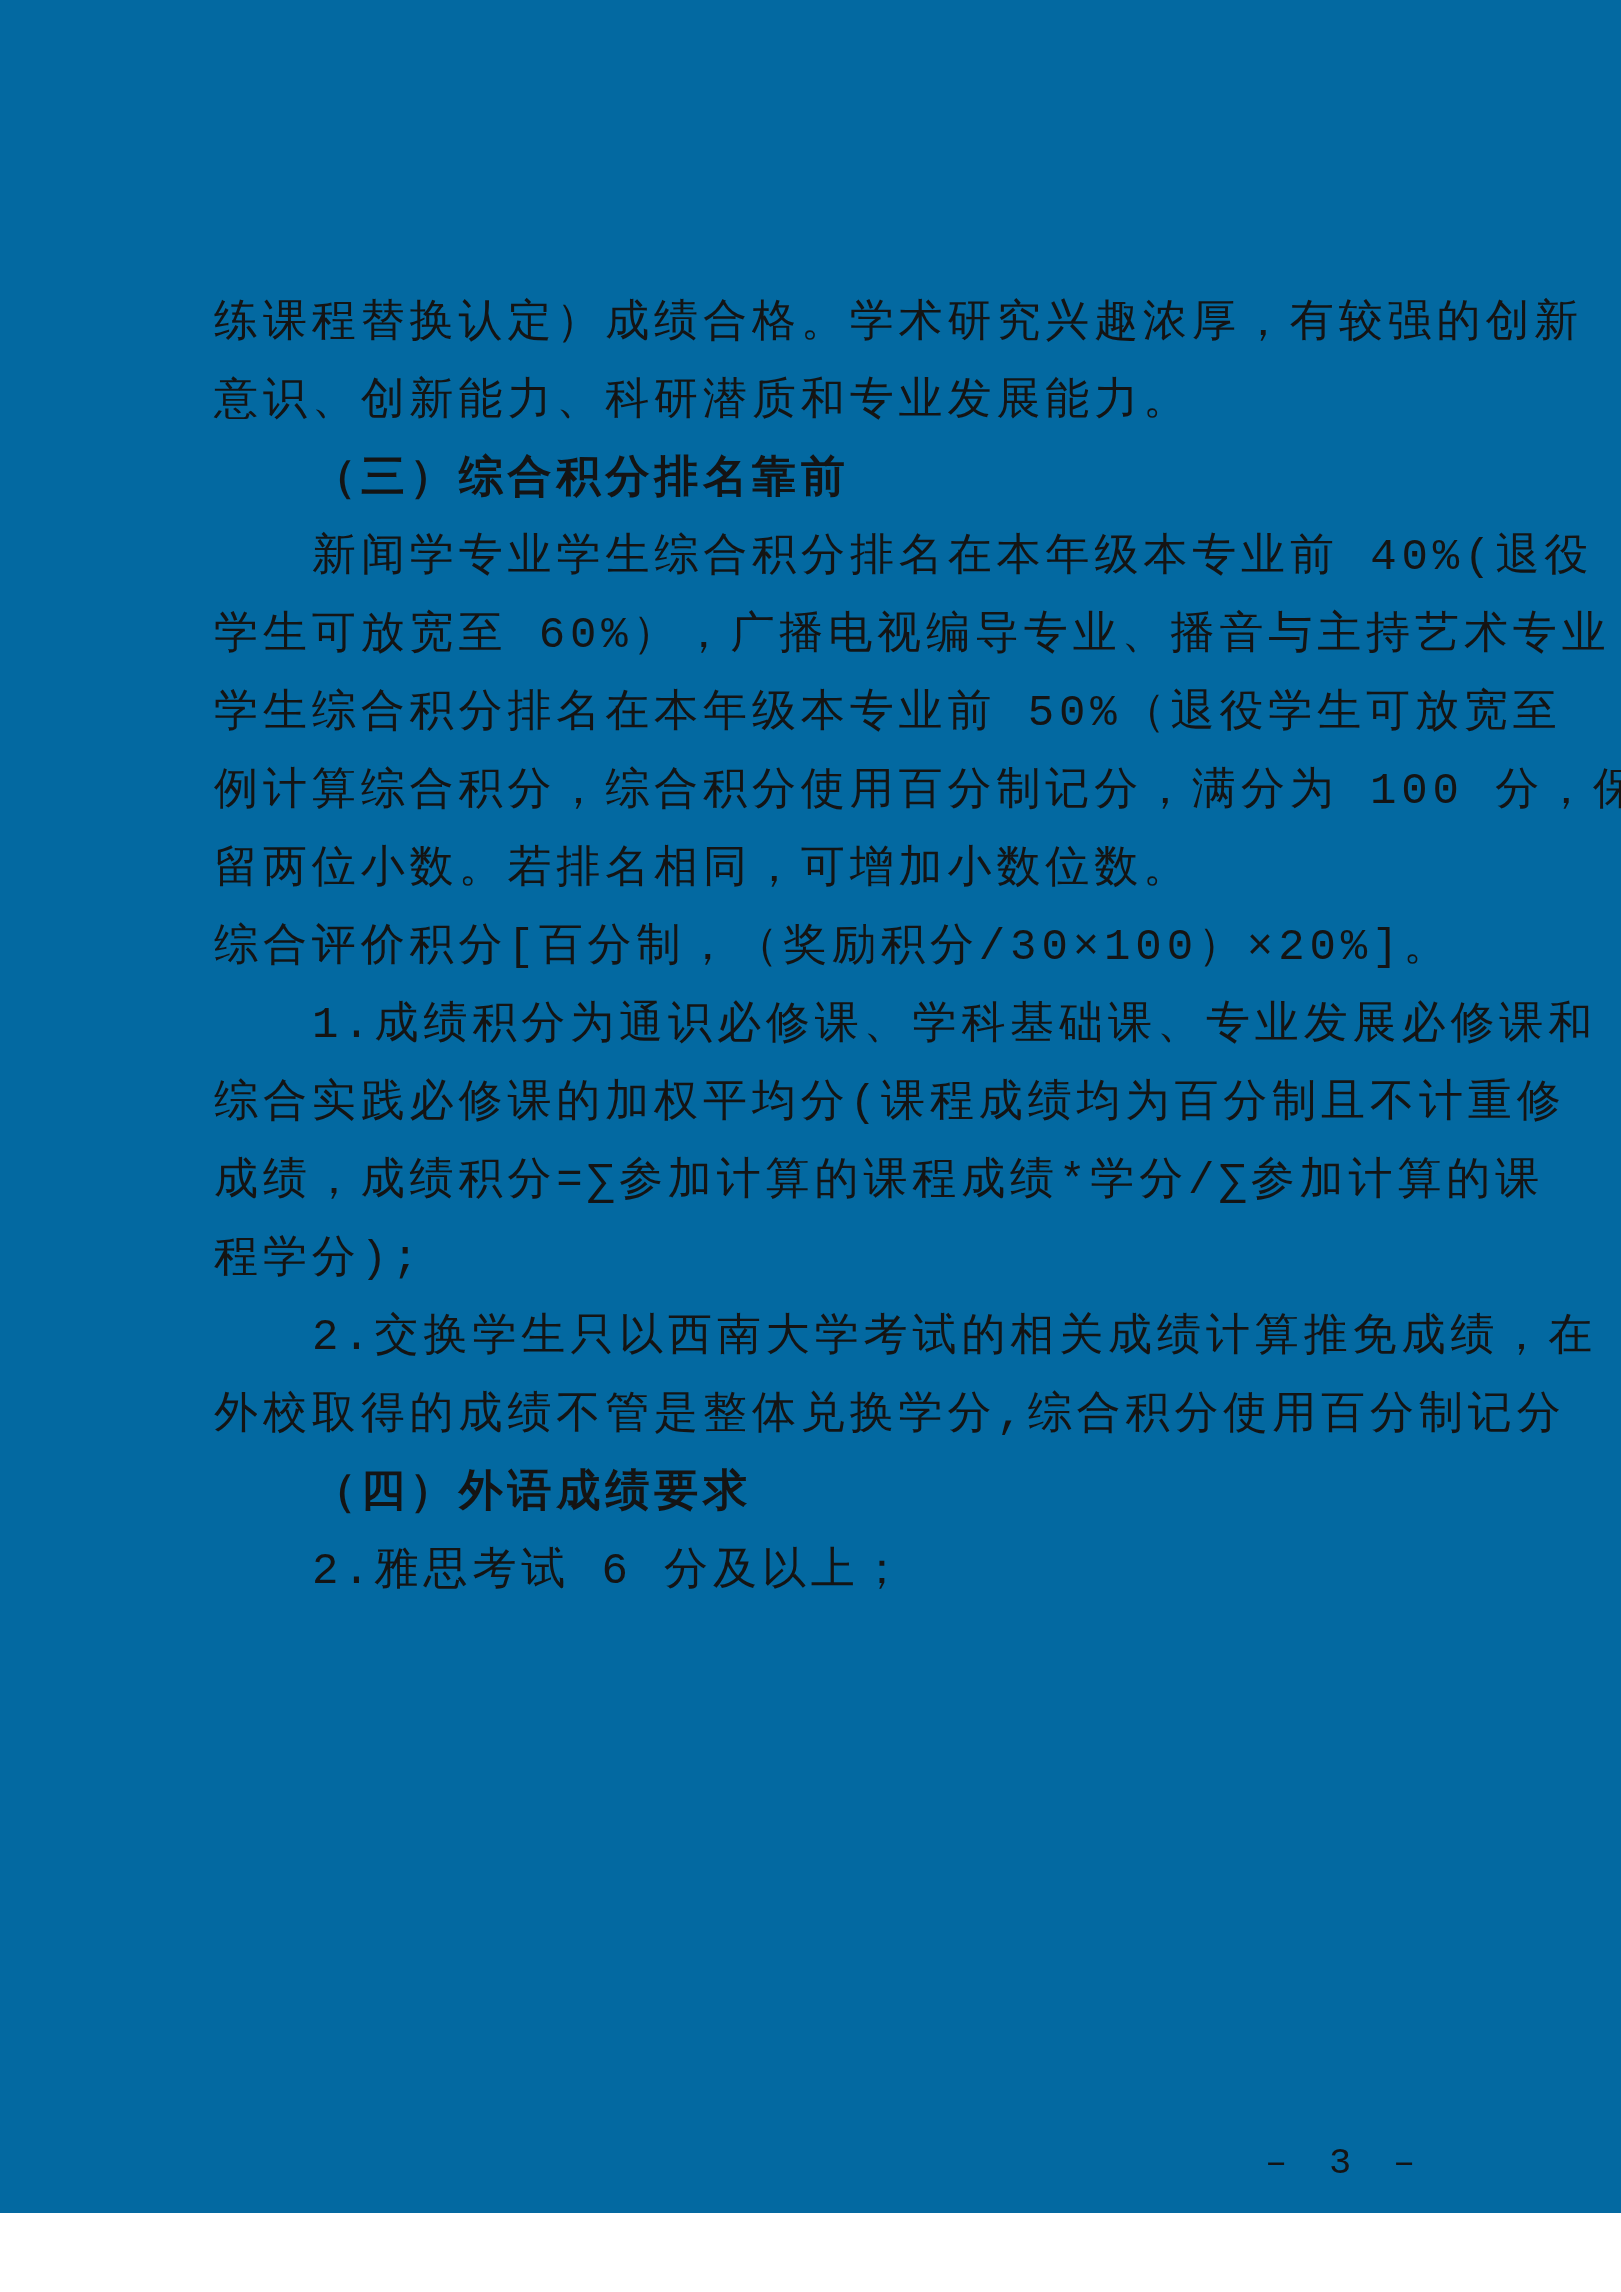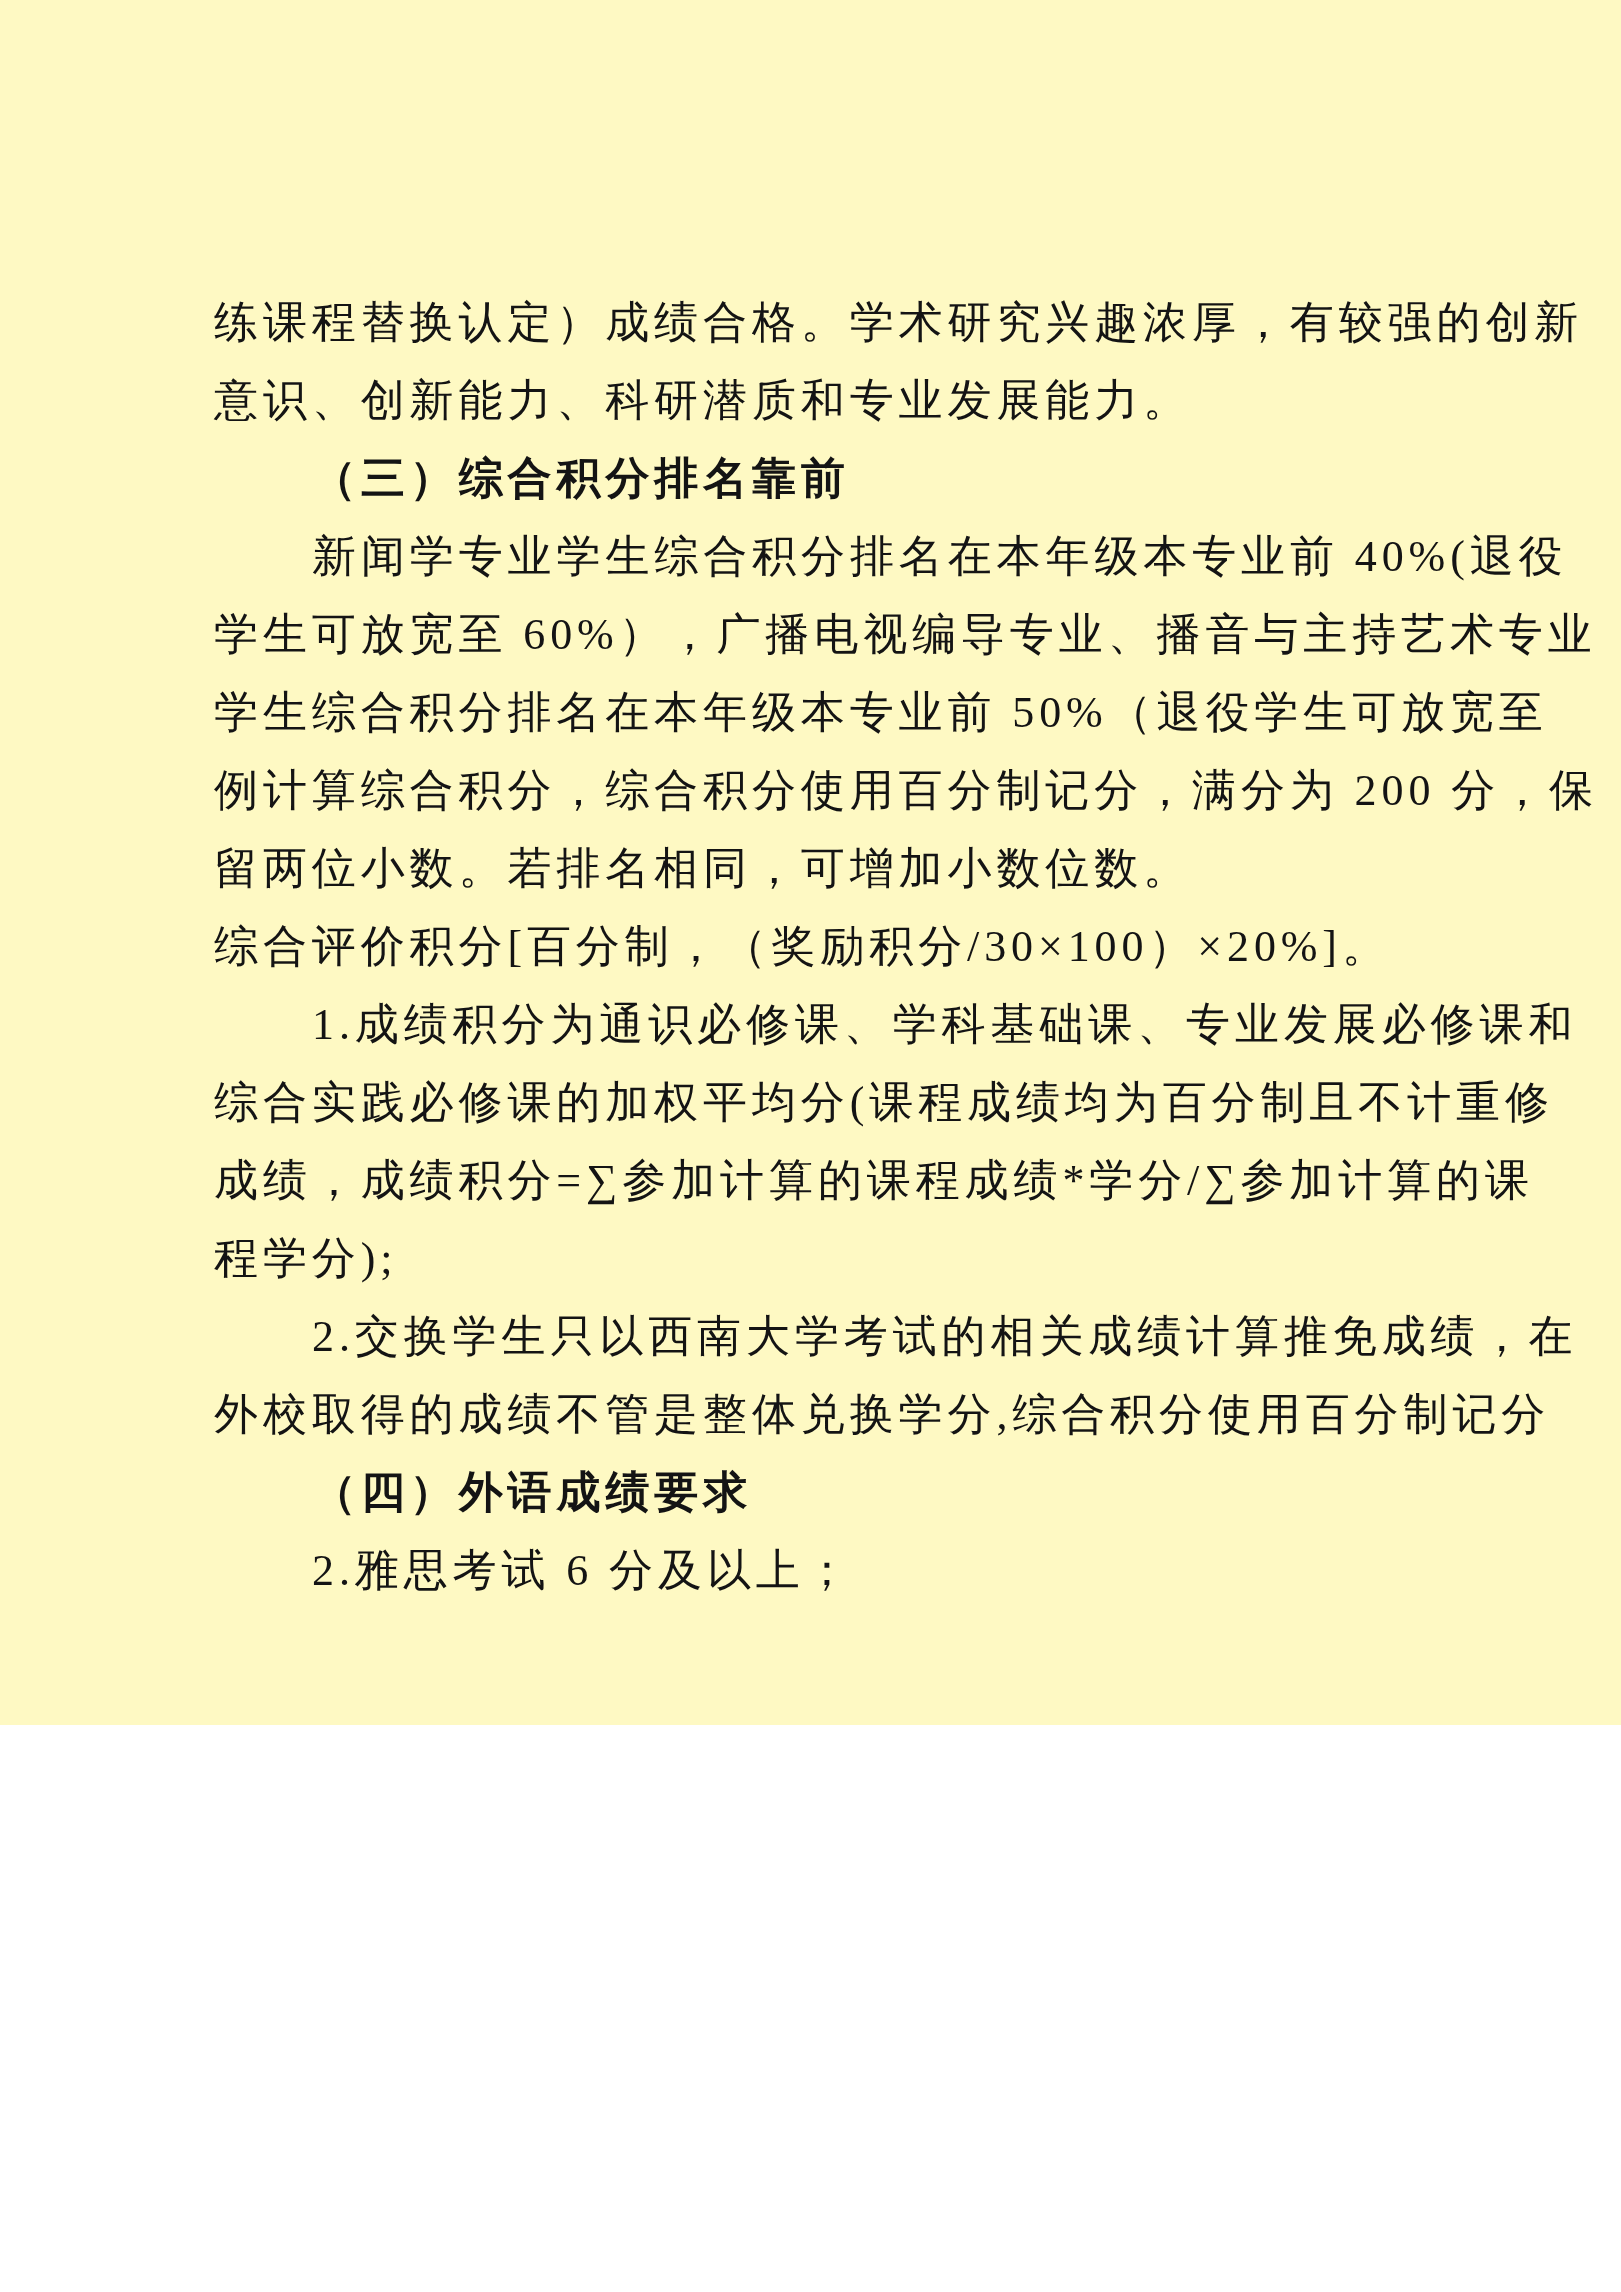--- a/index.html
+++ b/index.html
@@ -3,24 +3,24 @@
 <meta charset="utf-8">
 <style>
   html, body {
     margin: 0;
     padding: 0;
     background: #ffffff;
   }
   .page {
     position: relative;
     width: 1621px;
-    height: 1725px;
-    background: #fef9c3;
+    height: 2213px;
+    background: #0369a1;
     overflow: hidden;
-    font-family: Liberation Serif, serif;
+    font-family: Liberation Mono, monospace;
     color: #141414;
   }
   .text-block {
     position: absolute;
     left: 214px;
     top: 284px;
     width: 1225px;
   }
   .line {
     height: 78px;
@@ -49,21 +49,21 @@
 <body>
 
 <div class="page">
   <div class="text-block">
     <div class="line">练课程替换认定）成绩合格。学术研究兴趣浓厚，有较强的创新</div>
     <div class="line">意识、创新能力、科研潜质和专业发展能力。</div>
     <div class="line indent heading">（三）综合积分排名靠前</div>
     <div class="line indent">新闻学专业学生综合积分排名在本年级本专业前 40%(退役</div>
     <div class="line">学生可放宽至 60%），广播电视编导专业、播音与主持艺术专业</div>
     <div class="line">学生综合积分排名在本年级本专业前 50%（退役学生可放宽至</div>
-    <div class="line">例计算综合积分，综合积分使用百分制记分，满分为 200 分，保</div>
+    <div class="line">例计算综合积分，综合积分使用百分制记分，满分为 100 分，保</div>
     <div class="line">留两位小数。若排名相同，可增加小数位数。</div>
     <div class="line">综合评价积分[百分制，（奖励积分/30×100）×20%]。</div>
     <div class="line indent">1.成绩积分为通识必修课、学科基础课、专业发展必修课和</div>
     <div class="line">综合实践必修课的加权平均分(课程成绩均为百分制且不计重修</div>
     <div class="line">成绩，成绩积分=∑参加计算的课程成绩*学分/∑参加计算的课</div>
     <div class="line">程学分);</div>
     <div class="line indent">2.交换学生只以西南大学考试的相关成绩计算推免成绩，在</div>
     <div class="line">外校取得的成绩不管是整体兑换学分,综合积分使用百分制记分</div>
     <div class="line indent heading">（四）外语成绩要求</div>
     <div class="line indent">2.雅思考试 6 分及以上；</div>

